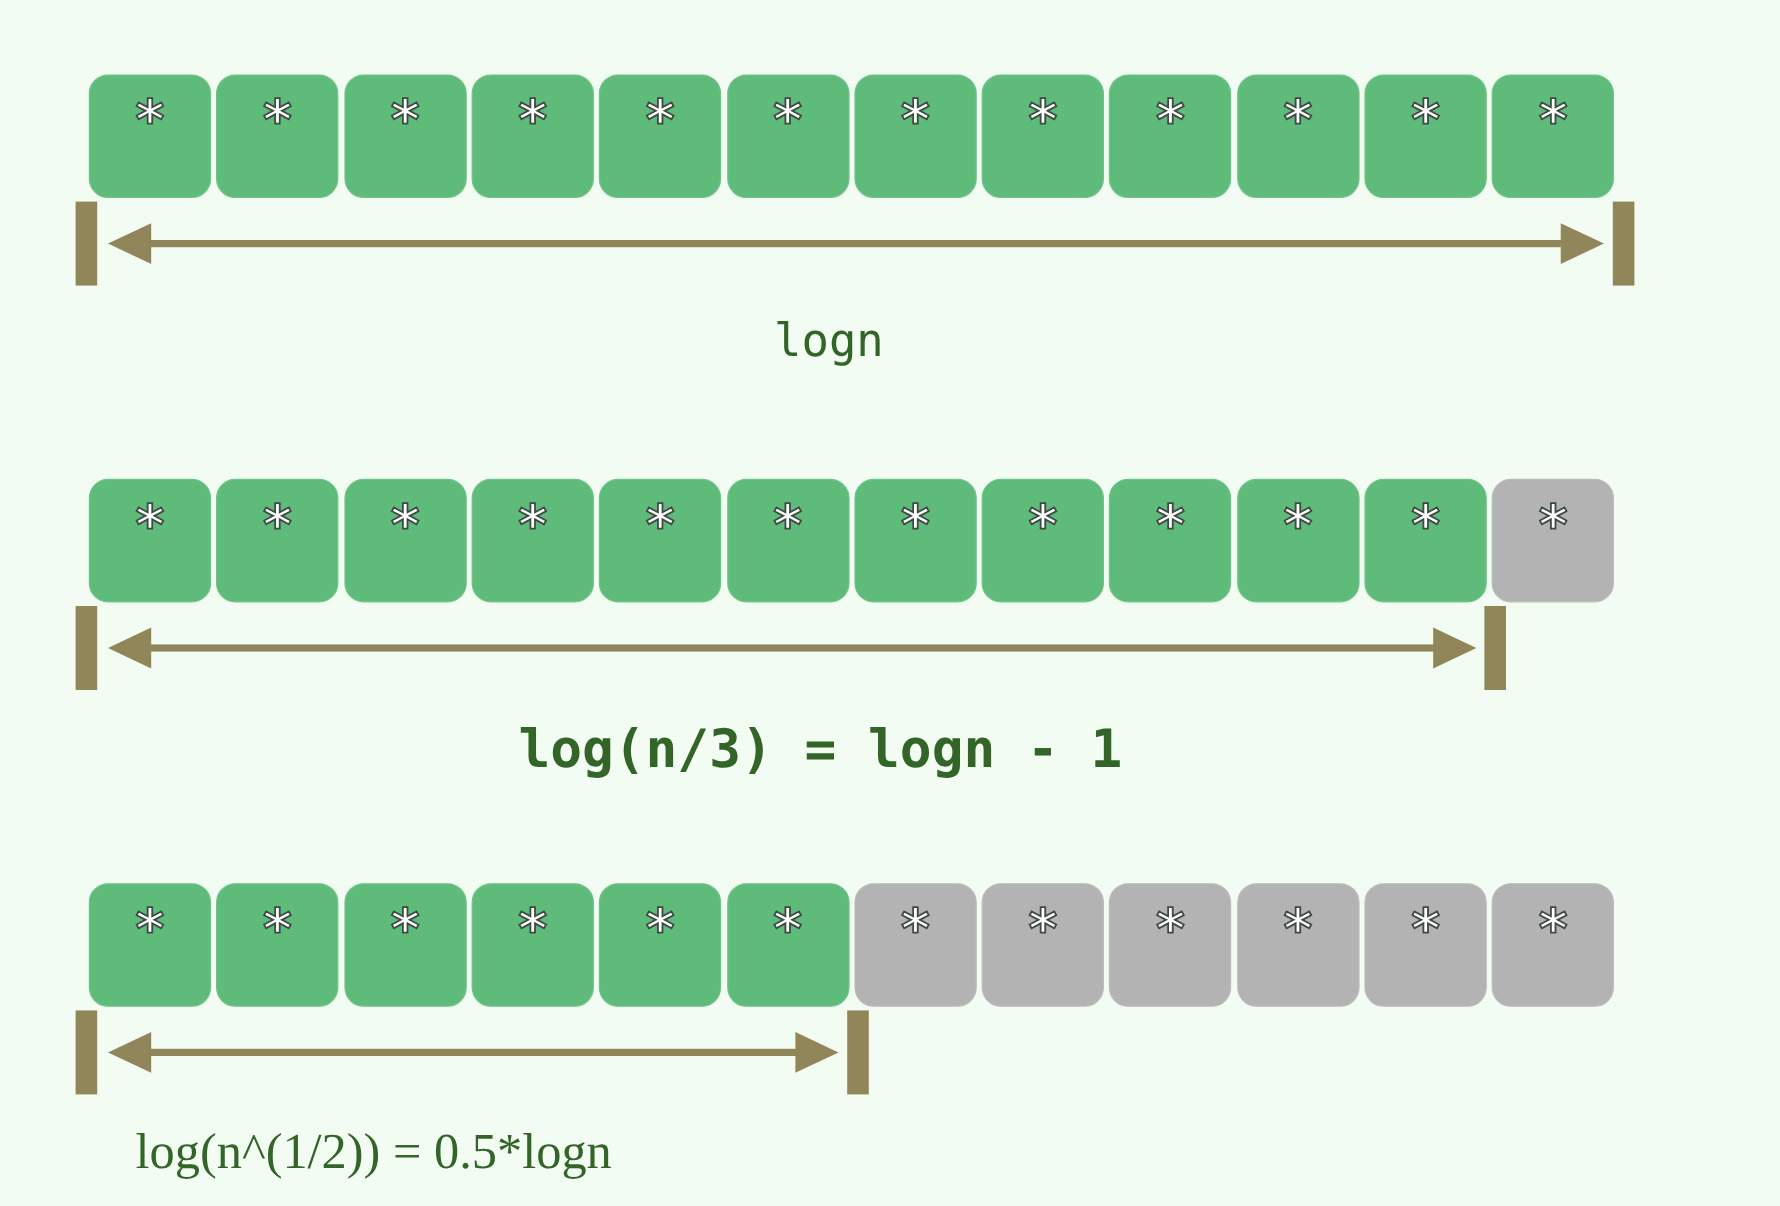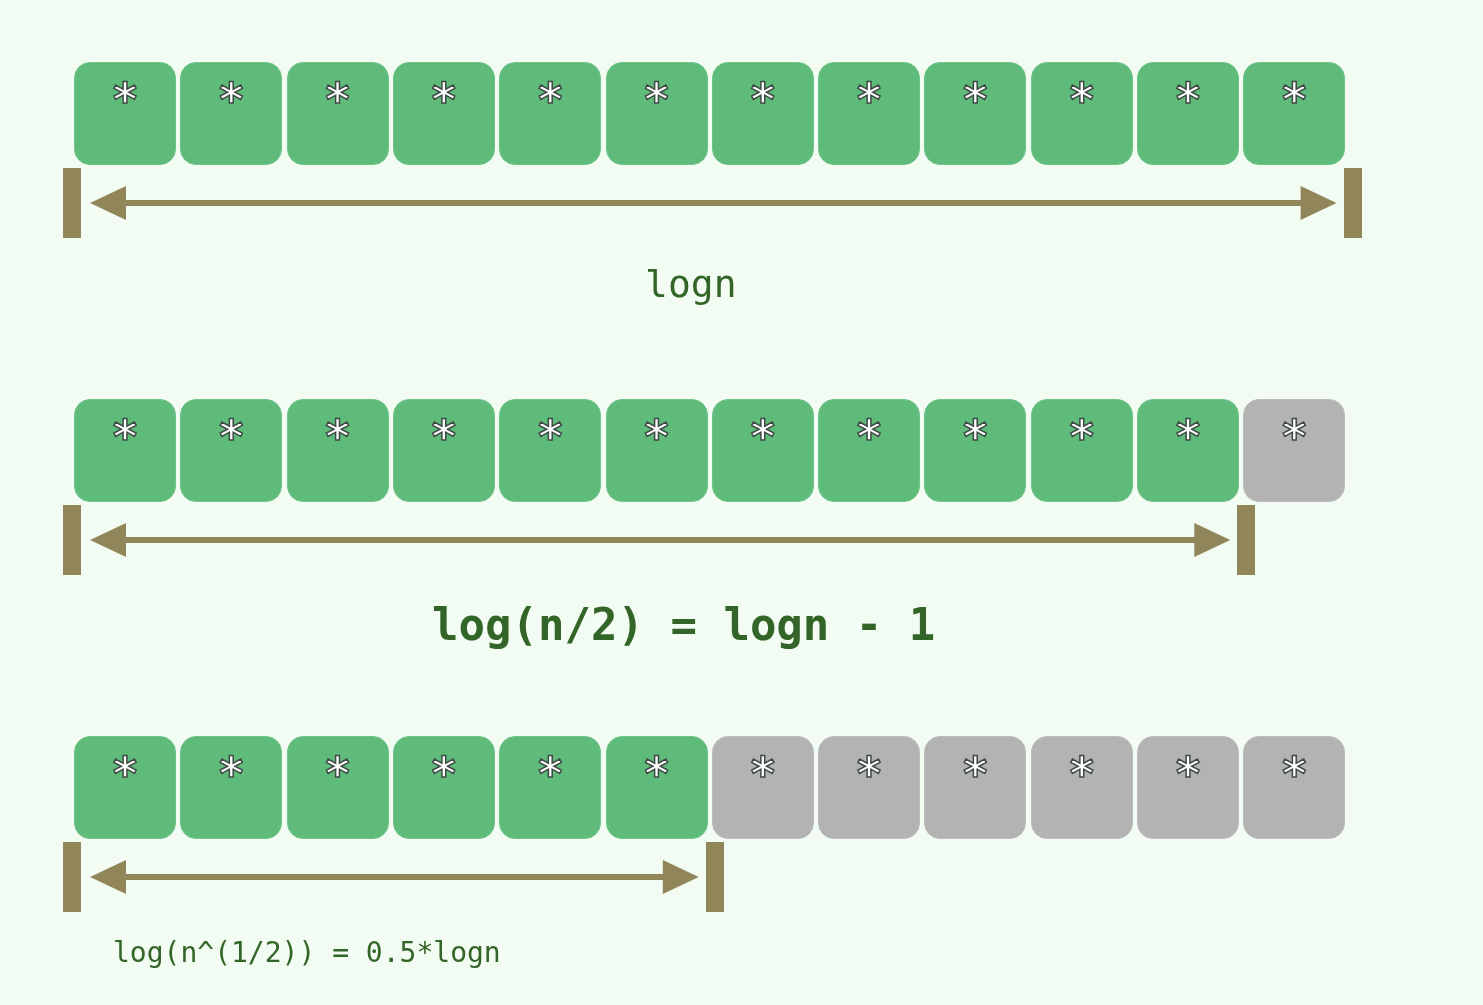--- a/index.html
+++ b/index.html
@@ -100,21 +100,21 @@
     <div class="box off" style="left: 1243.3px; top: 0px; background: rgb(179, 179, 179);">
       <span class="star">*</span>
     </div>
     <div class="bar" style="left: 63px; top: 106px; background: rgb(145, 134, 89);"></div>
     <div class="bar" style="left: 1237.3px; top: 106px; background: rgb(145, 134, 89);"></div>
     <svg class="arrow" width="1483" height="260">
       <rect x="120" y="138" width="1080.3" height="6" fill="#918659"></rect>
       <polygon points="90,141 126,124 126,158" fill="#918659"></polygon>
       <polygon points="1230.3,141 1194.3,124 1194.3,158" fill="#918659"></polygon>
     </svg>
-    <div class="label bold" style="left: 432px; top: 172px; font-size: 44px; color: rgb(51, 101, 40);">log(n/2) = logn - 1</div>
+    <div class="label bold" style="left: 432px; top: 172px; font-size: 44px; color: rgb(51, 101, 40);">log(n/3) = logn - 1</div>
   </div>
 <div id="row-2" class="row" style="top:736px;">
     <div class="box on" style="left: 74px; top: 0px; background: rgb(95, 187, 122);">
       <span class="star">*</span>
     </div>
     <div class="box on" style="left: 180.3px; top: 0px; background: rgb(95, 187, 122);">
       <span class="star">*</span>
     </div>
     <div class="box on" style="left: 286.6px; top: 0px; background: rgb(95, 187, 122);">
       <span class="star">*</span>
@@ -146,14 +146,14 @@
     <div class="box off" style="left: 1243.3px; top: 0px; background: rgb(179, 179, 179);">
       <span class="star">*</span>
     </div>
     <div class="bar" style="left: 63px; top: 106px; background: rgb(145, 134, 89);"></div>
     <div class="bar" style="left: 705.8px; top: 106px; background: rgb(145, 134, 89);"></div>
     <svg class="arrow" width="1483" height="260">
       <rect x="120" y="138" width="548.8" height="6" fill="#918659"></rect>
       <polygon points="90,141 126,124 126,158" fill="#918659"></polygon>
       <polygon points="698.8,141 662.8,124 662.8,158" fill="#918659"></polygon>
     </svg>
-    <div class="label" style="left: 113px; top: 172px; font-size: 28px; color: rgb(51, 101, 40);">log(n^(1/2)) = 0.5*logn</div>
+    <div class="label" style="left: 113px; top: 172px; font-size: 42px; color: rgb(51, 101, 40); font-family: Liberation Serif, serif;">log(n^(1/2)) = 0.5*logn</div>
   </div>
 
 </body></html>

